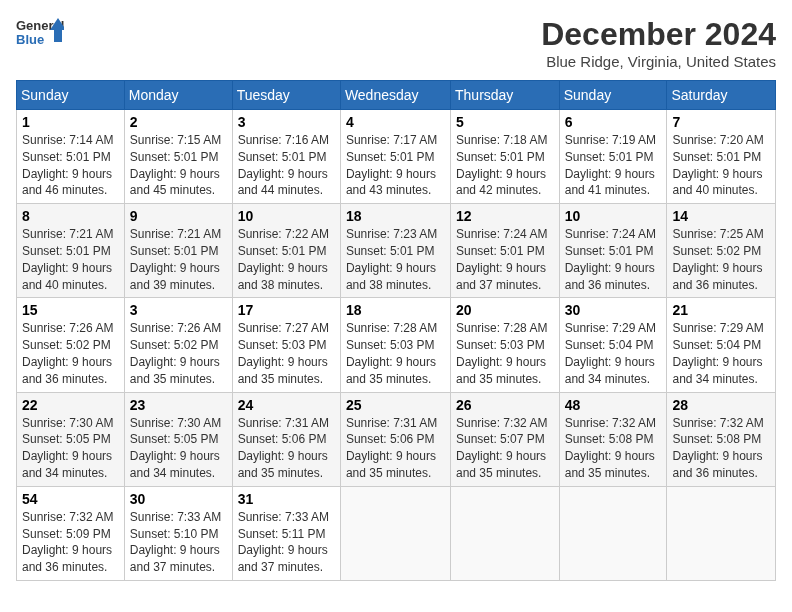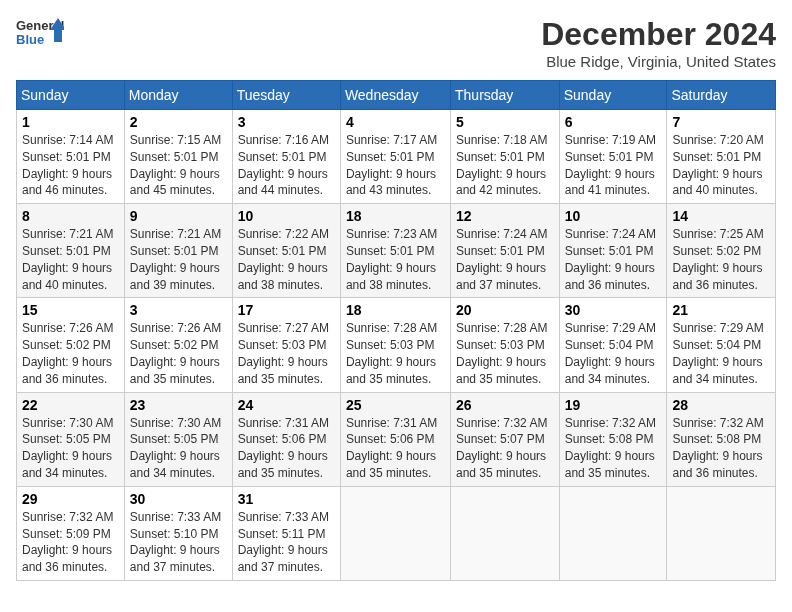--- a/index.html
+++ b/index.html
@@ -208,31 +208,31 @@
       </td>
         <td>
         <span class="day-num">25</span>
         <span class="day-info">Sunrise: 7:31 AM<br>Sunset: 5:06 PM<br>Daylight: 9 hours and 35 minutes.</span>
       </td>
         <td>
         <span class="day-num">26</span>
         <span class="day-info">Sunrise: 7:32 AM<br>Sunset: 5:07 PM<br>Daylight: 9 hours and 35 minutes.</span>
       </td>
         <td>
-        <span class="day-num">19</span>
+        <span class="day-num">48</span>
         <span class="day-info">Sunrise: 7:32 AM<br>Sunset: 5:08 PM<br>Daylight: 9 hours and 35 minutes.</span>
       </td>
         <td>
         <span class="day-num">28</span>
         <span class="day-info">Sunrise: 7:32 AM<br>Sunset: 5:08 PM<br>Daylight: 9 hours and 36 minutes.</span>
       </td>
       </tr>
       <tr>
         <td>
-        <span class="day-num">29</span>
+        <span class="day-num">54</span>
         <span class="day-info">Sunrise: 7:32 AM<br>Sunset: 5:09 PM<br>Daylight: 9 hours and 36 minutes.</span>
       </td>
         <td>
         <span class="day-num">30</span>
         <span class="day-info">Sunrise: 7:33 AM<br>Sunset: 5:10 PM<br>Daylight: 9 hours and 37 minutes.</span>
       </td>
         <td>
         <span class="day-num">31</span>
         <span class="day-info">Sunrise: 7:33 AM<br>Sunset: 5:11 PM<br>Daylight: 9 hours and 37 minutes.</span>
       </td>

